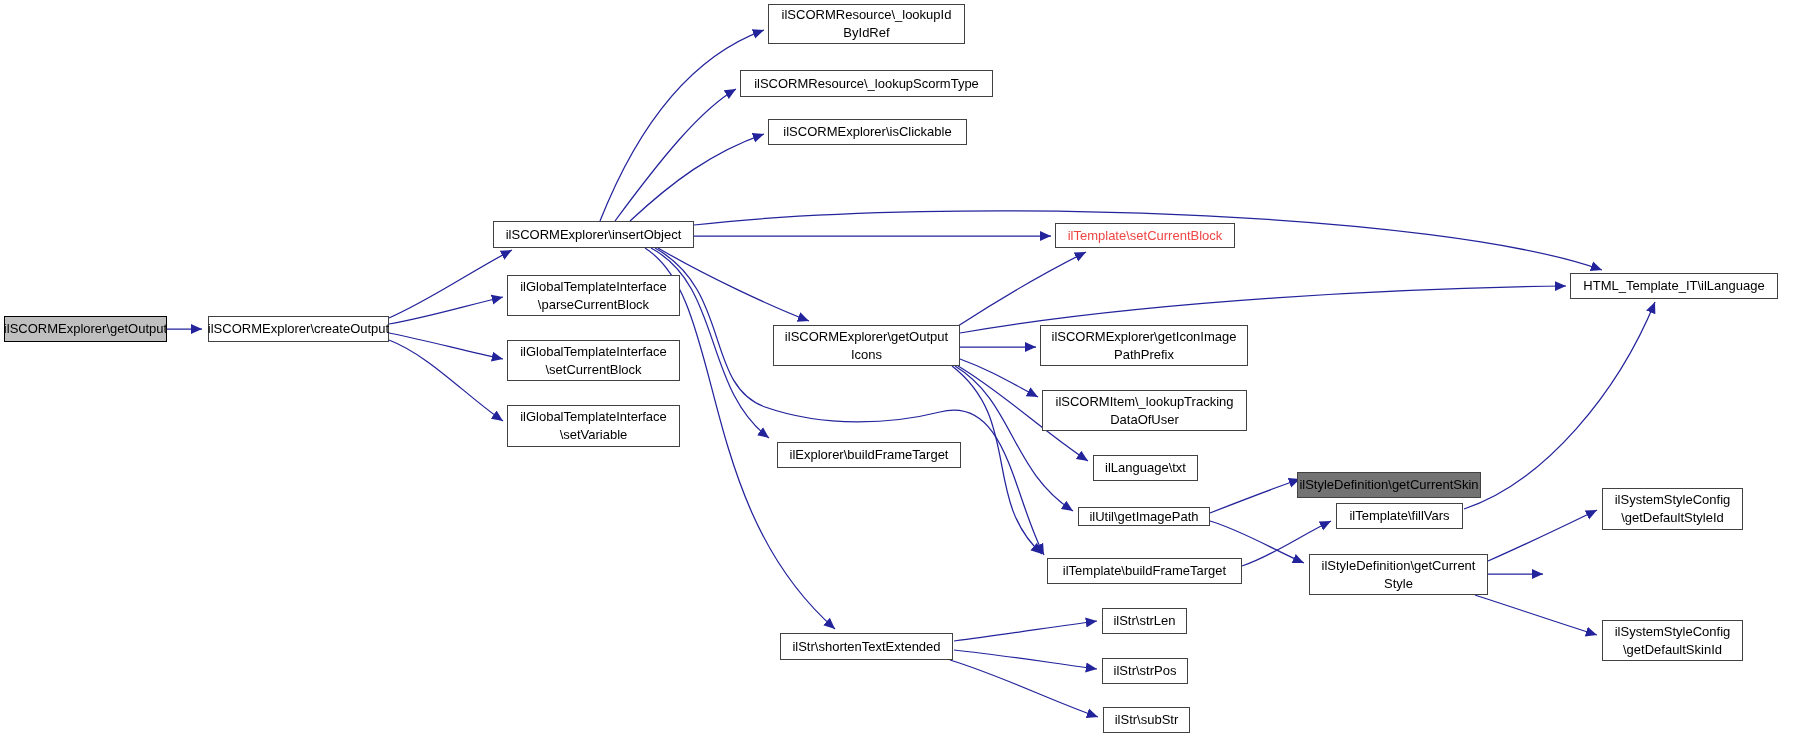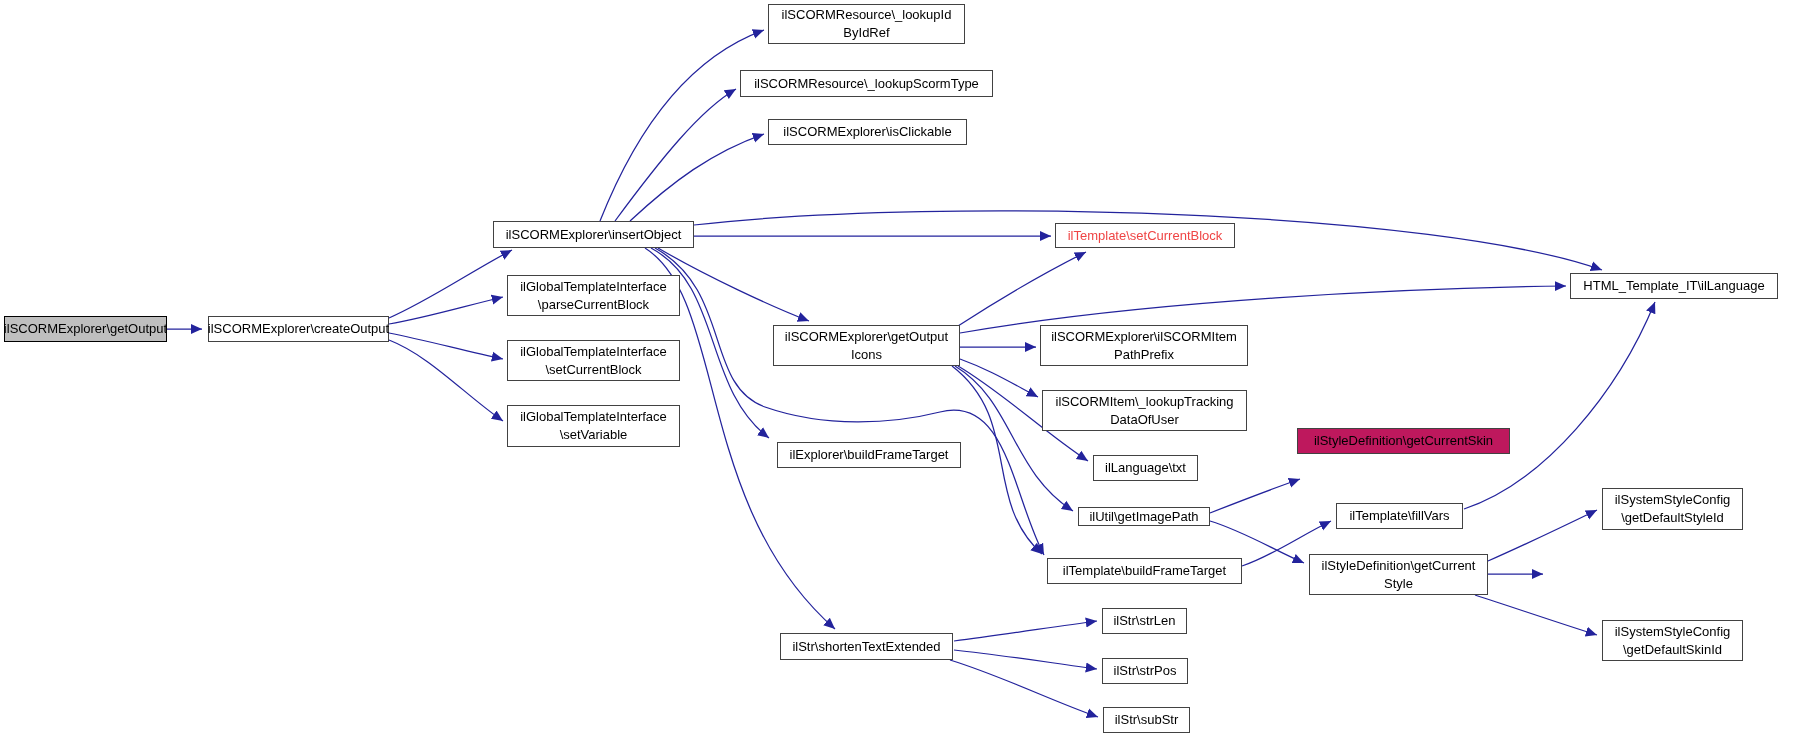--- a/index.html
+++ b/index.html
@@ -93,29 +93,29 @@
 \setCurrentBlock</div>
     <div class="node" style="left: 507px; top: 405px; width: 173px; height: 42px; background: rgb(255, 255, 255); border: 1.5px solid rgb(66, 66, 66); color: rgb(0, 0, 0);">ilGlobalTemplateInterface
 \setVariable</div>
     <div class="node" style="left: 768px; top: 4px; width: 197px; height: 40px; background: rgb(255, 255, 255); border: 1.5px solid rgb(66, 66, 66); color: rgb(0, 0, 0);">ilSCORMResource\_lookupId
 ByIdRef</div>
     <div class="node" style="left: 740px; top: 70px; width: 253px; height: 27px; background: rgb(255, 255, 255); border: 1.5px solid rgb(66, 66, 66); color: rgb(0, 0, 0);">ilSCORMResource\_lookupScormType</div>
     <div class="node" style="left: 768px; top: 119px; width: 199px; height: 26px; background: rgb(255, 255, 255); border: 1.5px solid rgb(66, 66, 66); color: rgb(0, 0, 0);">ilSCORMExplorer\isClickable</div>
     <div class="node" style="left: 1055px; top: 223px; width: 180px; height: 25px; background: rgb(255, 255, 255); border: 1.5px solid rgb(66, 66, 66); color: #ef4444;">ilTemplate\setCurrentBlock</div>
     <div class="node" style="left: 773px; top: 325px; width: 187px; height: 41px; background: rgb(255, 255, 255); border: 1.5px solid rgb(66, 66, 66); color: rgb(0, 0, 0);">ilSCORMExplorer\getOutput
 Icons</div>
-    <div class="node" style="left: 1040px; top: 325px; width: 208px; height: 41px; background: rgb(255, 255, 255); border: 1.5px solid rgb(66, 66, 66); color: rgb(0, 0, 0);">ilSCORMExplorer\ilSCORMItem
+    <div class="node" style="left: 1040px; top: 325px; width: 208px; height: 41px; background: rgb(255, 255, 255); border: 1.5px solid rgb(66, 66, 66); color: rgb(0, 0, 0);">ilSCORMExplorer\getIconImage
 PathPrefix</div>
     <div class="node" style="left: 1042px; top: 390px; width: 205px; height: 41px; background: rgb(255, 255, 255); border: 1.5px solid rgb(66, 66, 66); color: rgb(0, 0, 0);">ilSCORMItem\_lookupTracking
 DataOfUser</div>
     <div class="node" style="left: 1093px; top: 455px; width: 105px; height: 26px; background: rgb(255, 255, 255); border: 1.5px solid rgb(66, 66, 66); color: rgb(0, 0, 0);">ilLanguage\txt</div>
     <div class="node" style="left: 777px; top: 442px; width: 184px; height: 26px; background: rgb(255, 255, 255); border: 1.5px solid rgb(66, 66, 66); color: rgb(0, 0, 0);">ilExplorer\buildFrameTarget</div>
     <div class="node" style="left: 1078px; top: 507px; width: 132px; height: 19px; background: rgb(255, 255, 255); border: 1.5px solid rgb(66, 66, 66); color: rgb(0, 0, 0);">ilUtil\getImagePath</div>
     <div class="node" style="left: 1047px; top: 558px; width: 195px; height: 26px; background: rgb(255, 255, 255); border: 1.5px solid rgb(66, 66, 66); color: rgb(0, 0, 0);">ilTemplate\buildFrameTarget</div>
-    <div class="node" style="left: 1297px; top: 428px; width: 213px; height: 26px; background: #be185d; border: 1.5px solid rgb(66, 66, 66); color: rgb(0, 0, 0);">ilStyleDefinition\getCurrentSkin</div>
+    <div class="node" style="left: 1297px; top: 472px; width: 184px; height: 26px; background: #737373; border: 1.5px solid rgb(66, 66, 66); color: rgb(0, 0, 0);">ilStyleDefinition\getCurrentSkin</div>
     <div class="node" style="left: 1336px; top: 503px; width: 127px; height: 26px; background: rgb(255, 255, 255); border: 1.5px solid rgb(66, 66, 66); color: rgb(0, 0, 0);">ilTemplate\fillVars</div>
     <div class="node" style="left: 1570px; top: 273px; width: 208px; height: 26px; background: rgb(255, 255, 255); border: 1.5px solid rgb(66, 66, 66); color: rgb(0, 0, 0);">HTML_Template_IT\ilLanguage</div>
     <div class="node" style="left: 1309px; top: 554px; width: 179px; height: 41px; background: rgb(255, 255, 255); border: 1.5px solid rgb(66, 66, 66); color: rgb(0, 0, 0);">ilStyleDefinition\getCurrent
 Style</div>
     <div class="node" style="left: 1602px; top: 488px; width: 141px; height: 42px; background: rgb(255, 255, 255); border: 1.5px solid rgb(66, 66, 66); color: rgb(0, 0, 0);">ilSystemStyleConfig
 \getDefaultStyleId</div>
     <div class="node" style="left: 1602px; top: 620px; width: 141px; height: 41px; background: rgb(255, 255, 255); border: 1.5px solid rgb(66, 66, 66); color: rgb(0, 0, 0);">ilSystemStyleConfig
 \getDefaultSkinId</div>
     <div class="node" style="left: 780px; top: 633px; width: 173px; height: 27px; background: rgb(255, 255, 255); border: 1.5px solid rgb(66, 66, 66); color: rgb(0, 0, 0);">ilStr\shortenTextExtended</div>
     <div class="node" style="left: 1102px; top: 608px; width: 85px; height: 26px; background: rgb(255, 255, 255); border: 1.5px solid rgb(66, 66, 66); color: rgb(0, 0, 0);">ilStr\strLen</div>

